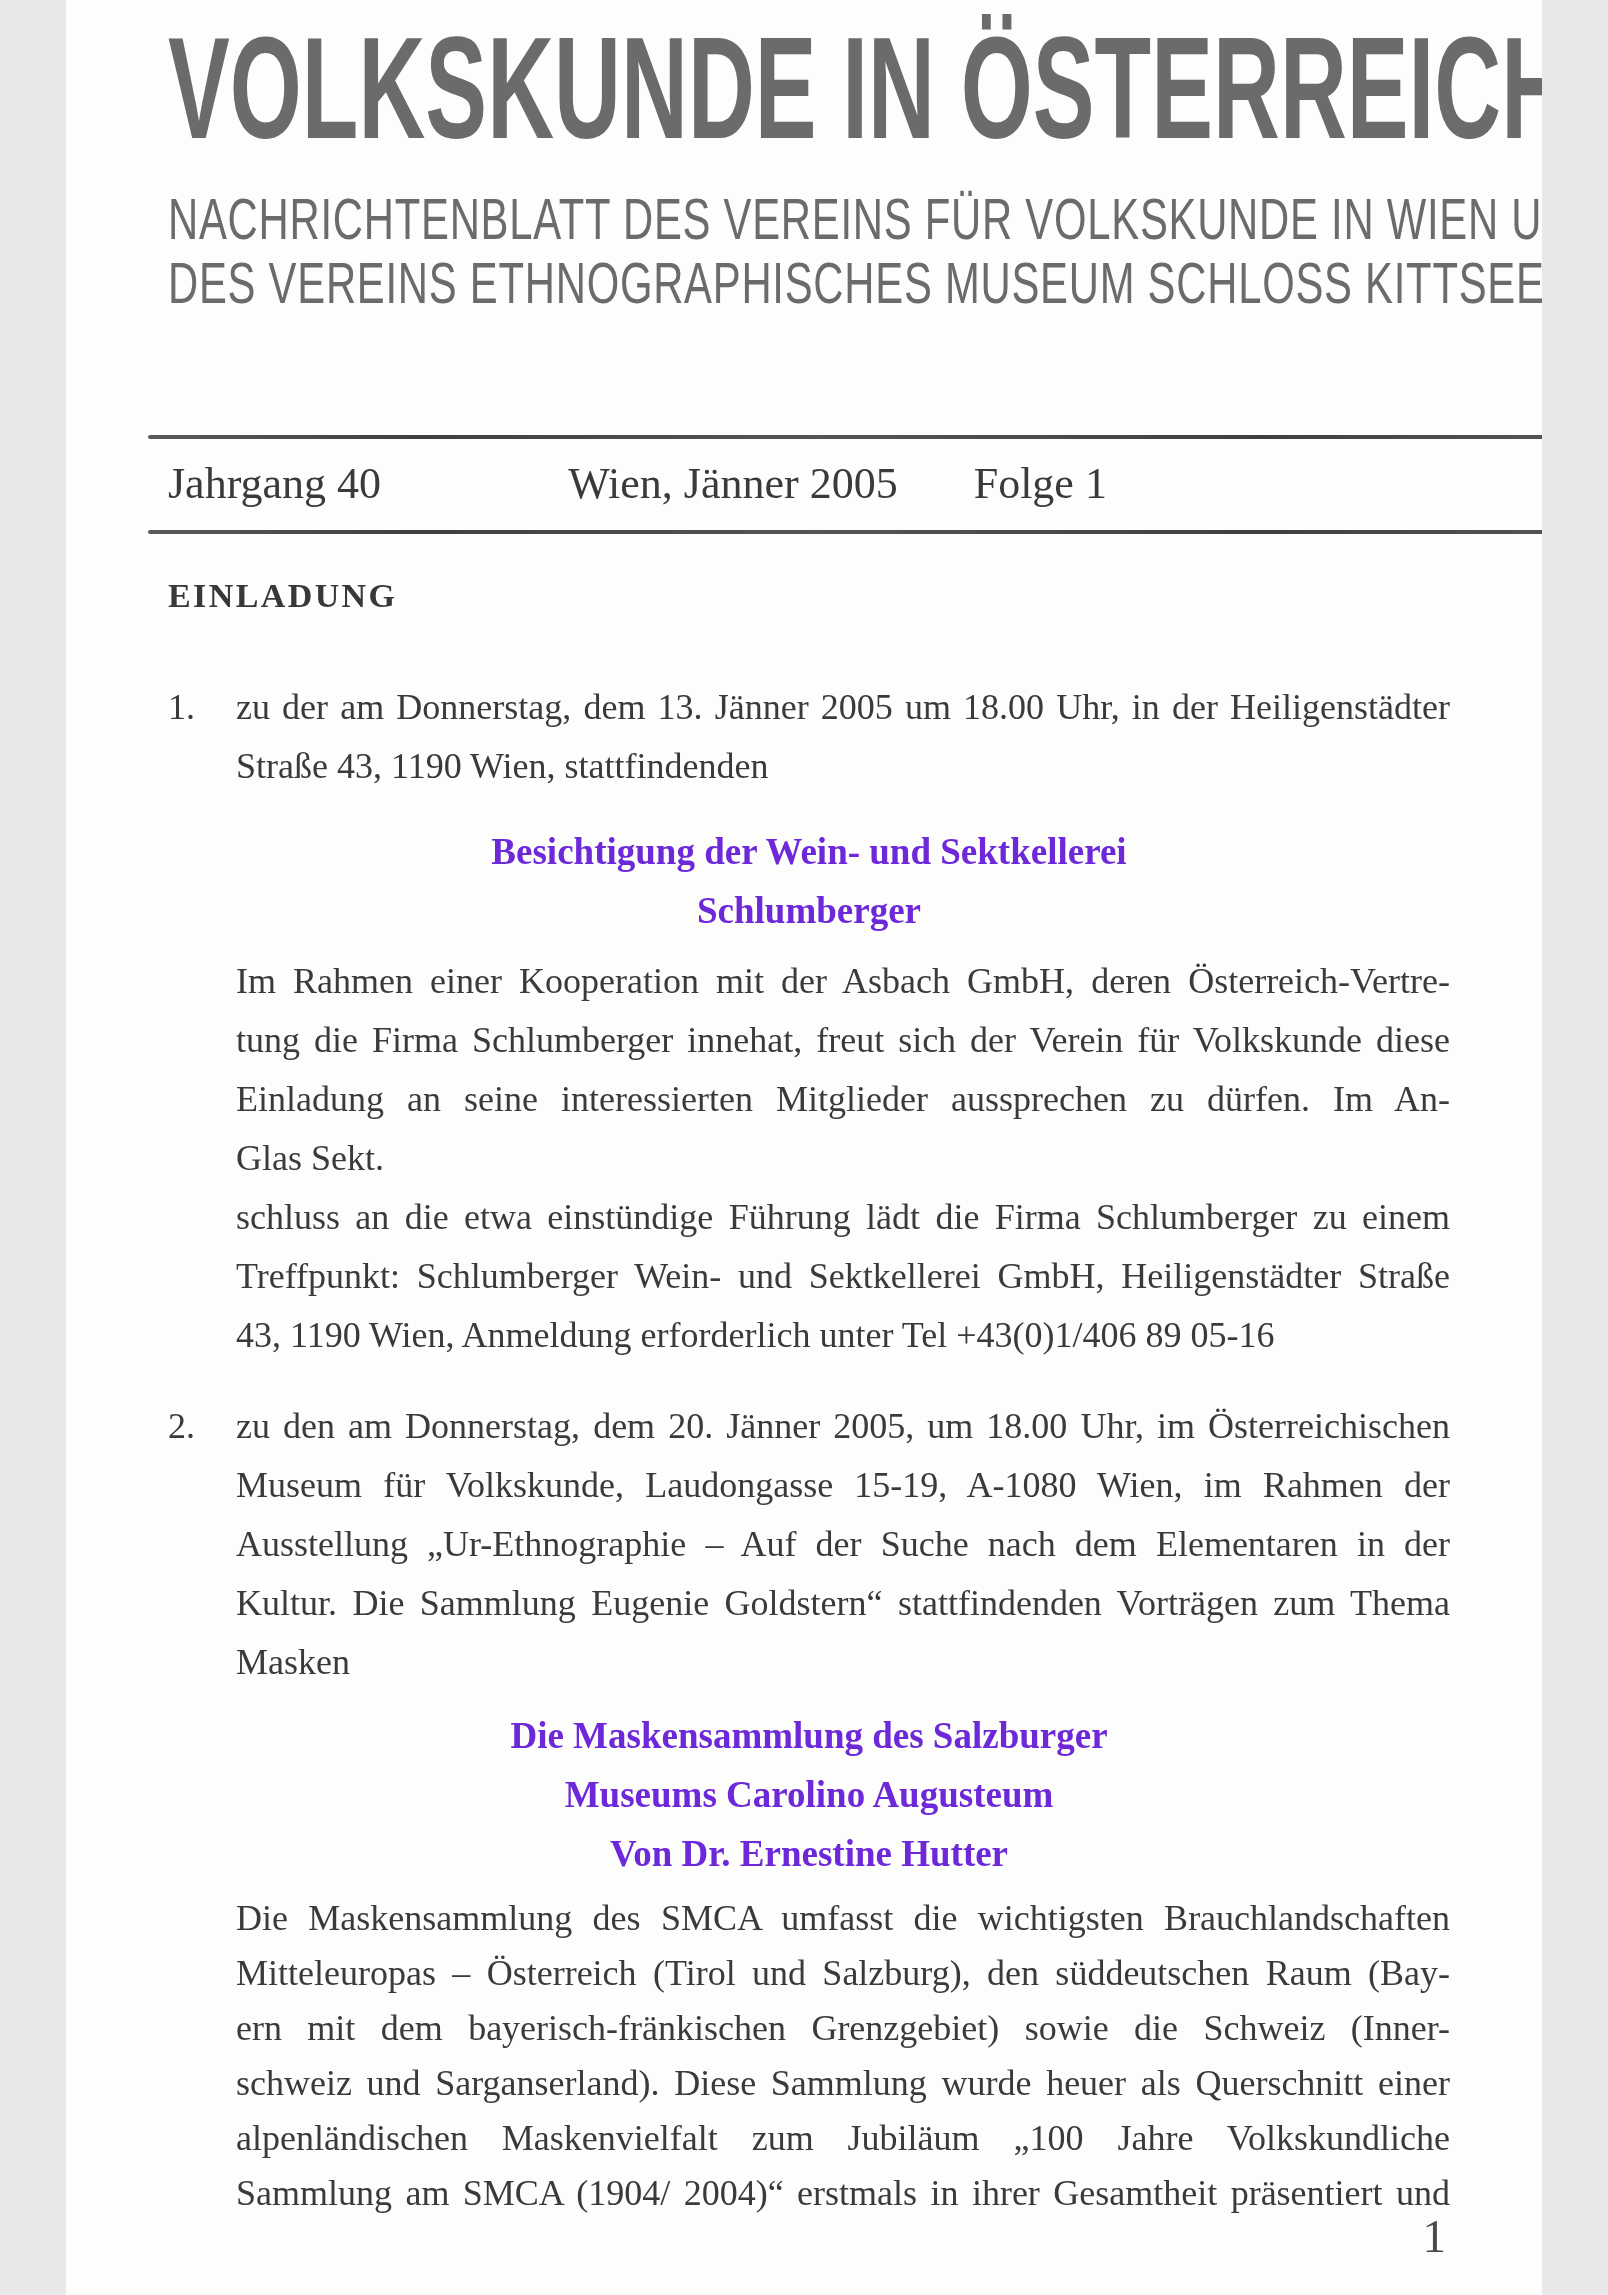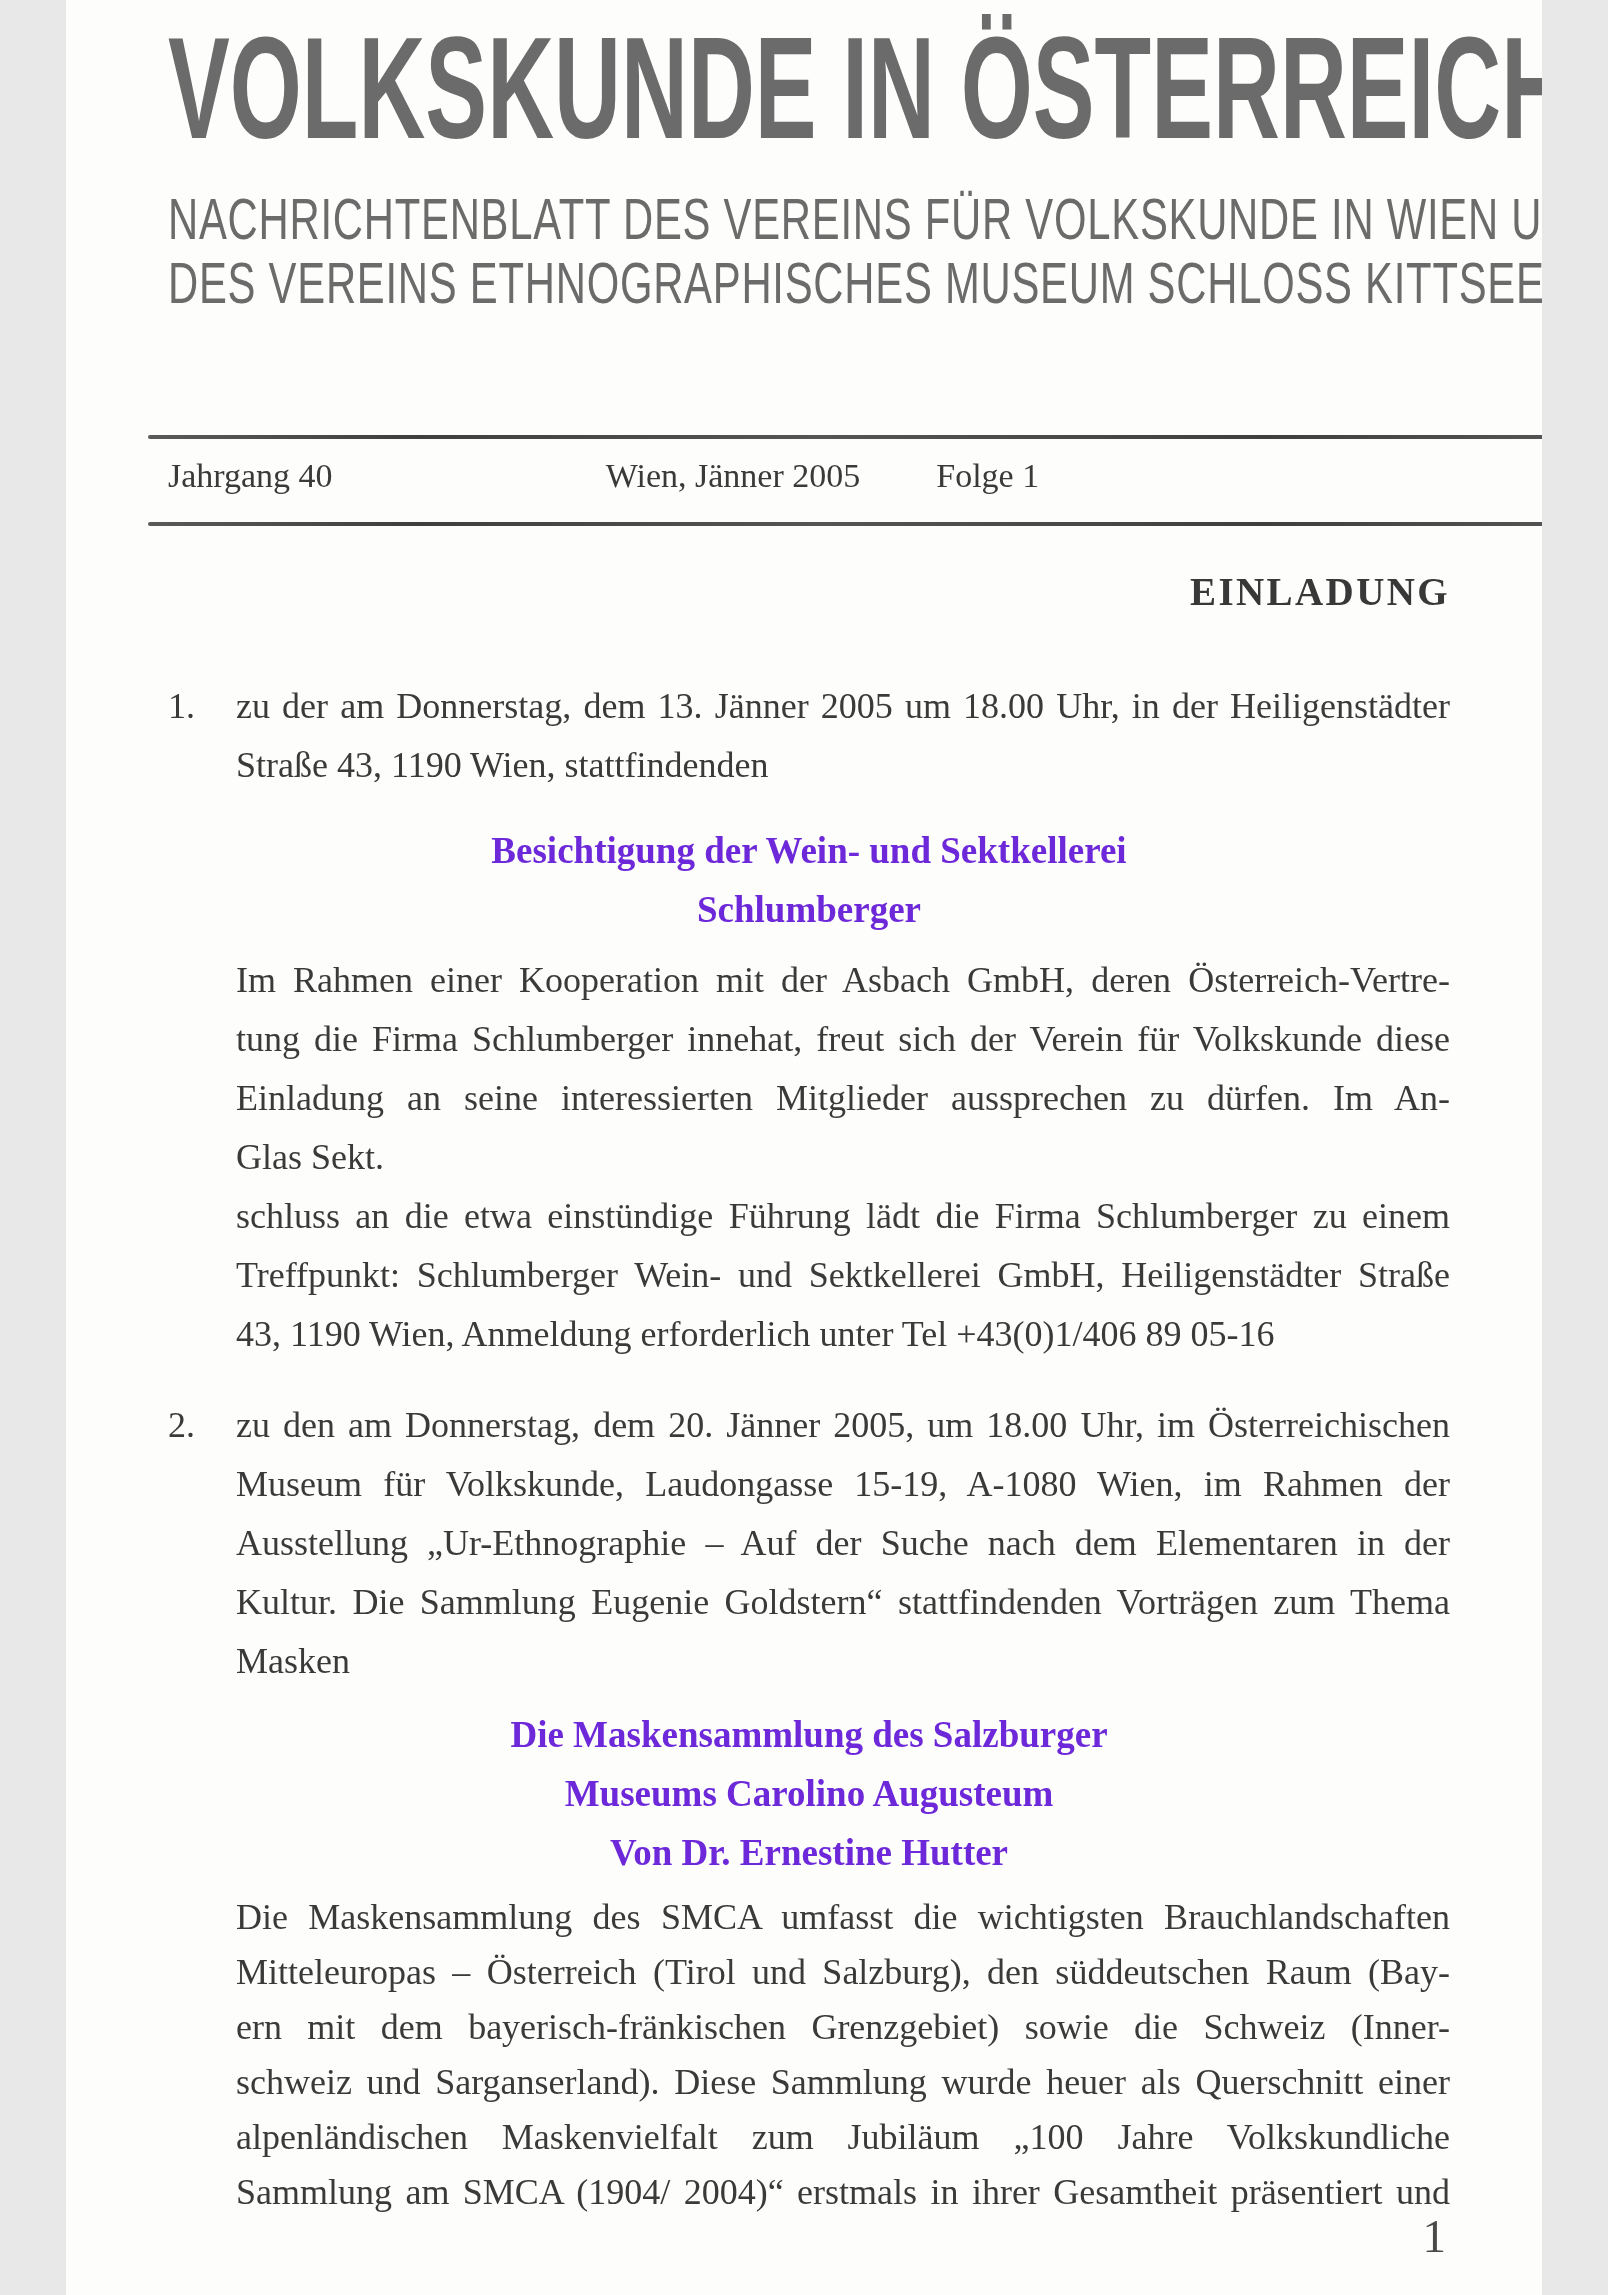--- a/index.html
+++ b/index.html
@@ -42,29 +42,29 @@
     height:4px;
     background:linear-gradient(90deg,#5a5a5a 0%,#3f3f3f 18%,#555 45%,#3f3f3f 75%,#5a5a5a 100%);
     position:relative;left:-20px;width:1487px;
     border-radius:2.4px;
   }
   .rule-top{margin-top:108px;}
   .rule-mid{margin-top:6.4px;}
   .issue-row{
     display:grid;grid-template-columns:1fr auto 1fr;
     align-items:baseline;
-    font-size:34px;line-height:48px;
-    margin-top:13px;height:64px;
+    font-size:44px;line-height:48px;
+    margin-top:21px;height:64px;
   }
   .issue-row .center{position:relative;left:-76px;}
   .issue-row .right{text-align:left;}
   
   .section-heading{
-    font-size:39px;font-weight:bold;letter-spacing:2.4px;
-    margin:43px 0 8px 0;color:#383838;text-align:right;
+    font-size:34px;font-weight:bold;letter-spacing:2.4px;
+    margin:43px 0 8px 0;color:#383838;
   }
   
   .list-item{display:flex;font-size:36px;}
   .item1{margin-top:63px;}
   .item2{margin-top:32px;}
   .num{width:68px;flex:none;line-height:59px;}
   .item-body{flex:1;min-width:0;}
   .jline{line-height:59px;text-align:justify;text-align-last:justify;}
   .jline.last{text-align:justify;text-align-last:left;}
   .tight .jline{line-height:55px;font-family:Liberation Serif, serif;}

